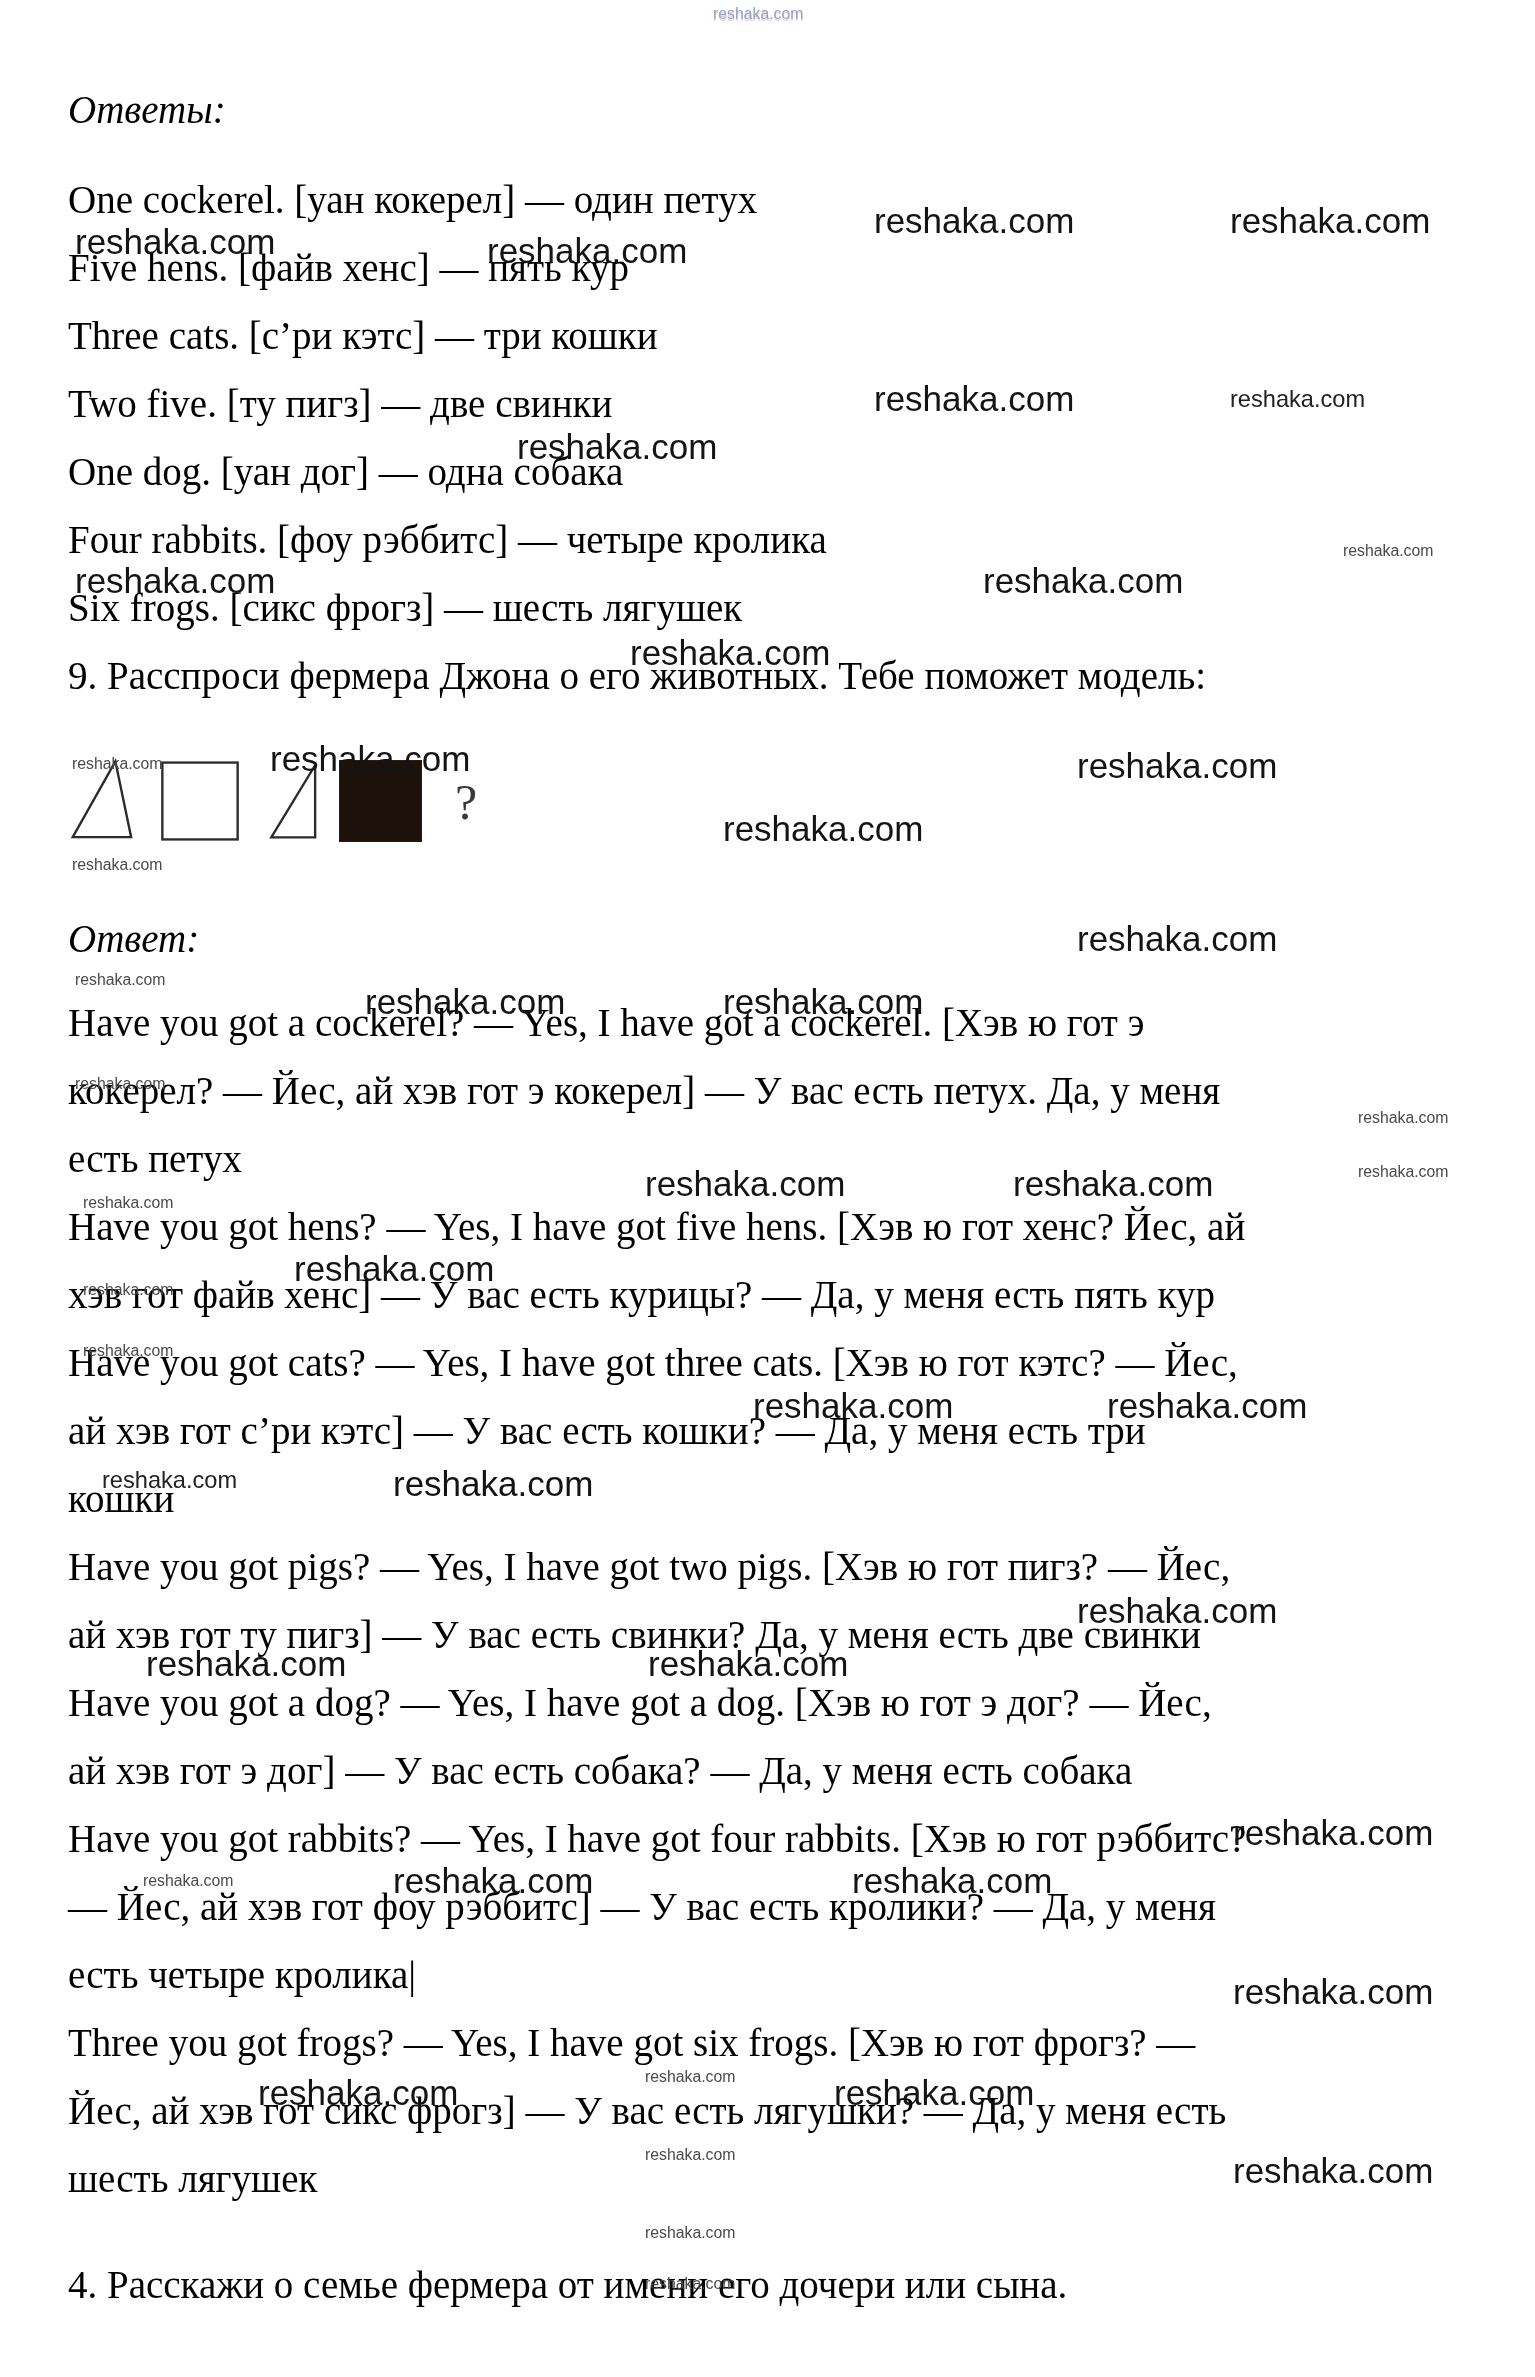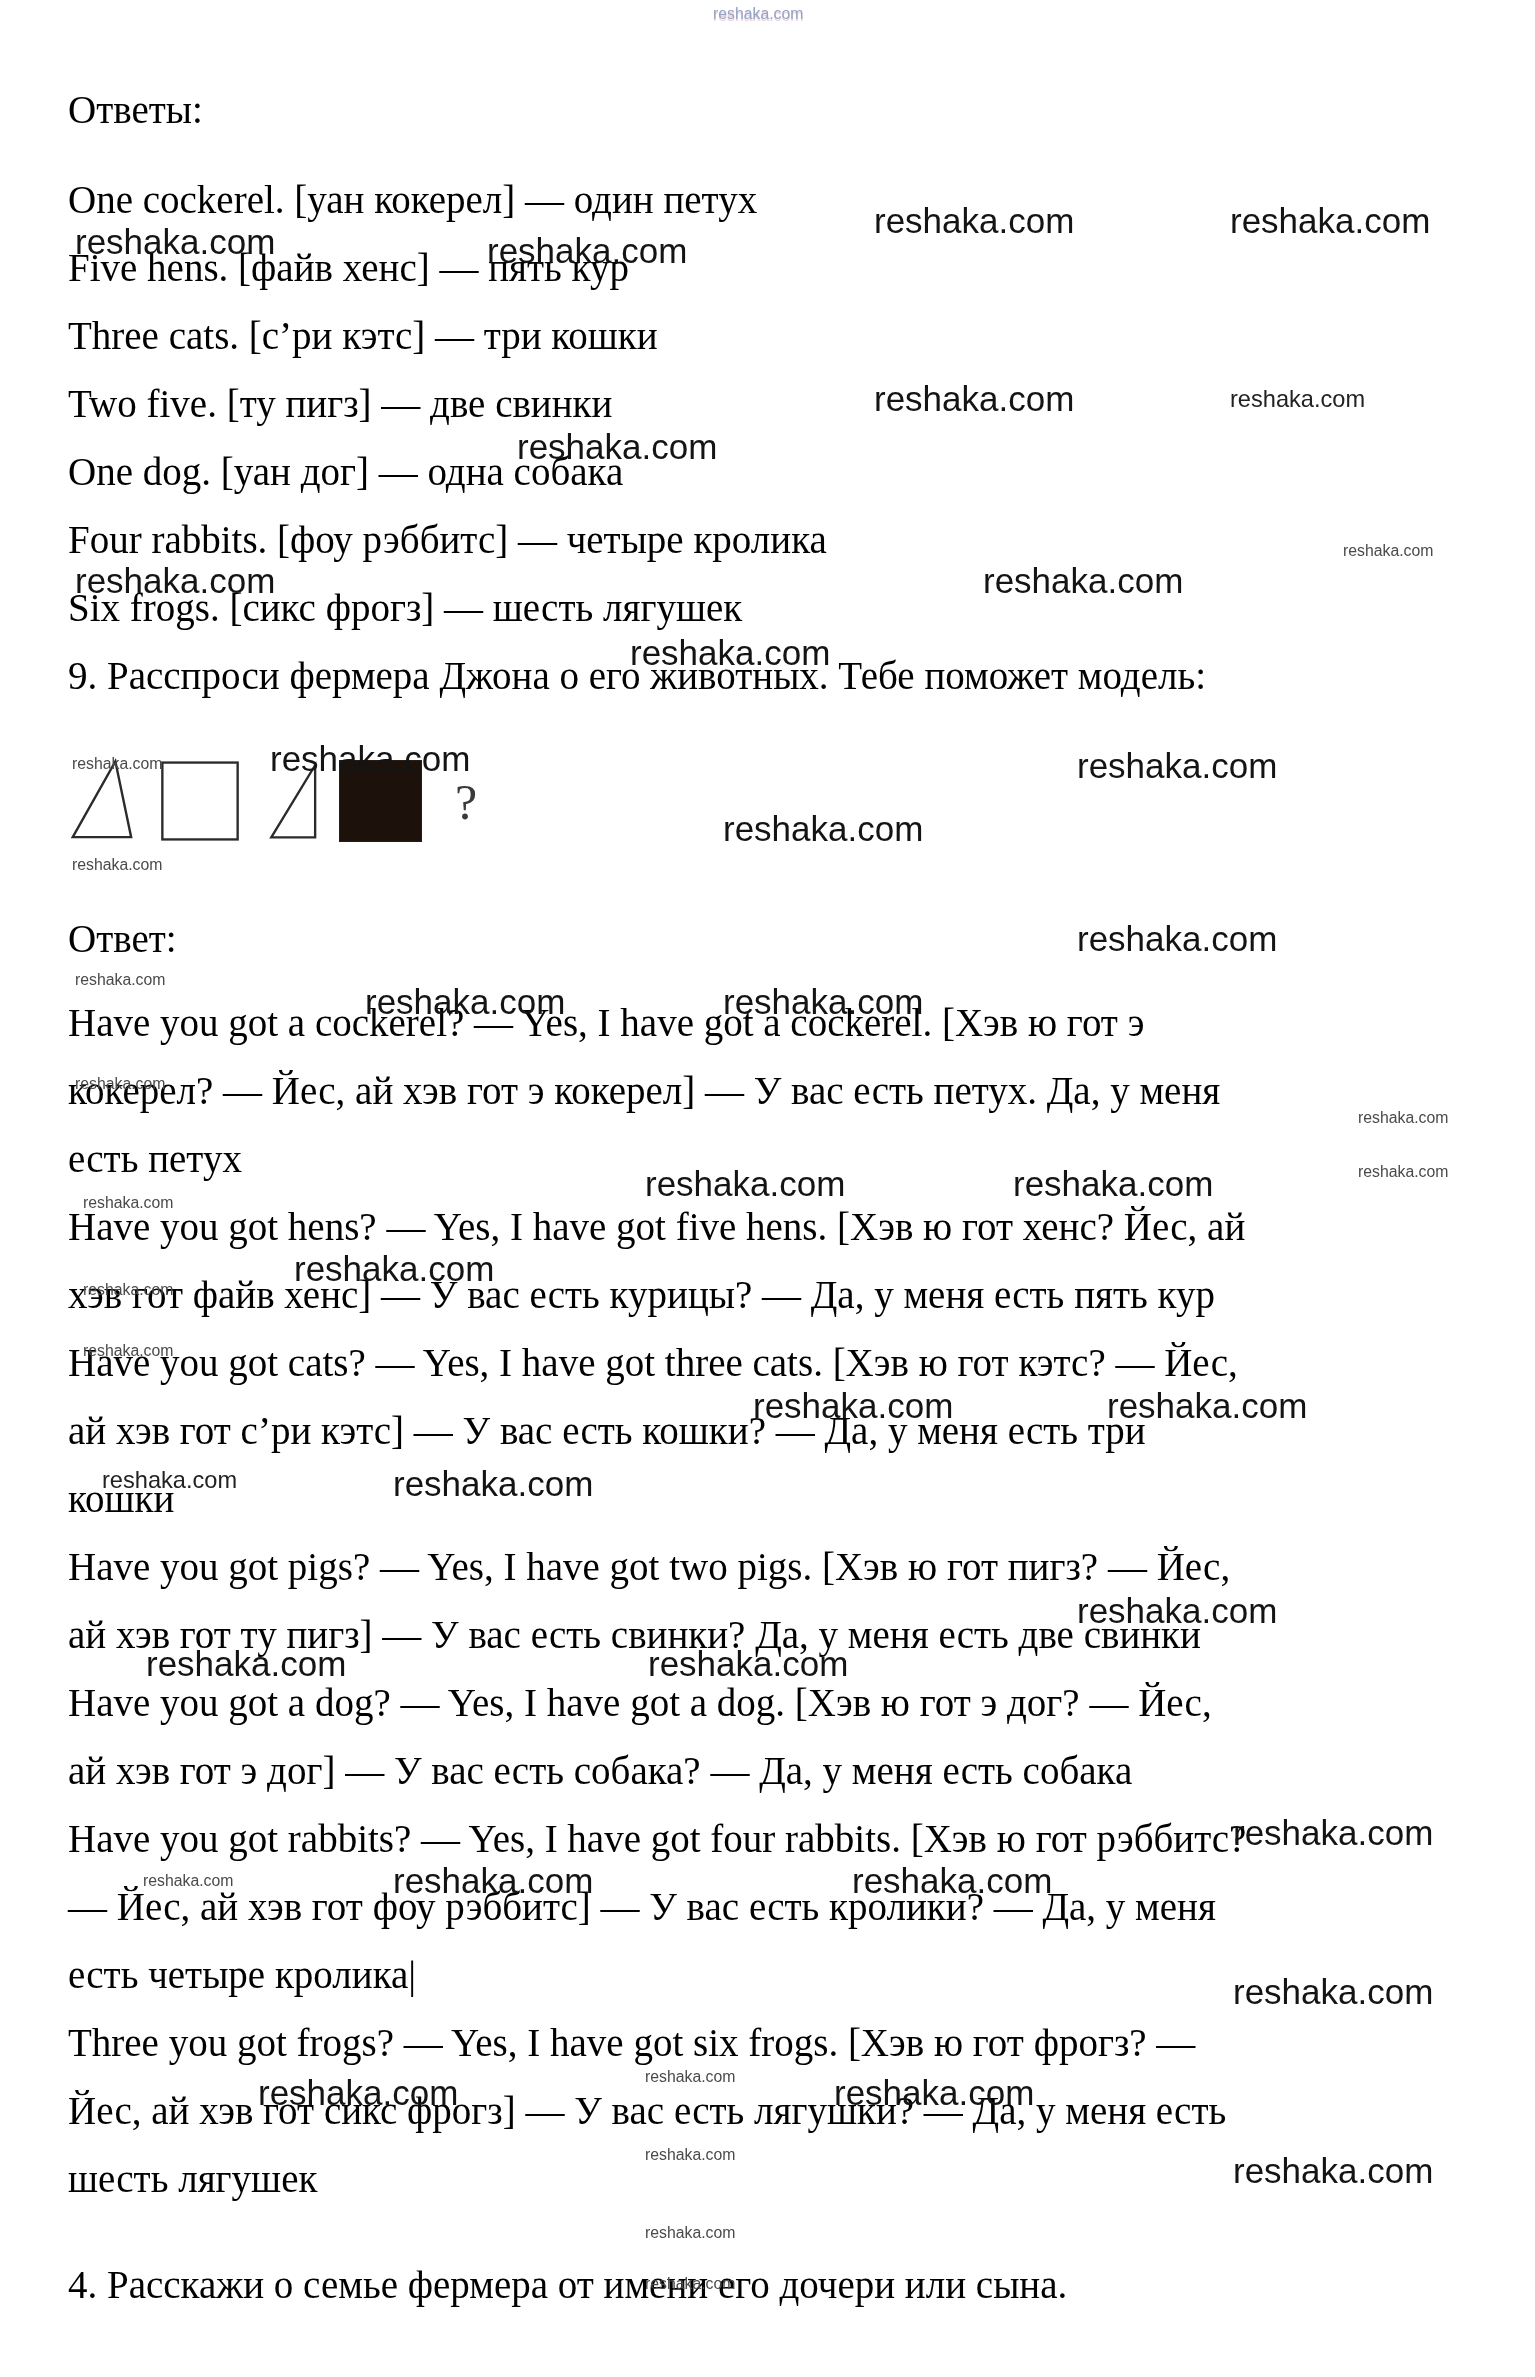--- a/index.html
+++ b/index.html
@@ -6,21 +6,21 @@
   html,body { margin:0; padding:0; background:#ffffff; }
   .page {
     position:relative;
     width:1536px; height:2377px;
     background:#ffffff;
     font-family:"Liberation Serif","DejaVu Serif",serif;
     color:#000;
     overflow:hidden;
   }
   .content { position:absolute; left:68px; top:76px; width:1410px; }
-  .heading { font-size:39px; line-height:68px; margin:0; }
+  .heading { font-size:39px; line-height:68px; font-style:italic; margin:0; }
   .line, .tline { display:block; font-size:39px; line-height:68px; }
   .answers-list { margin-top:22px; }
   .task3 { margin-top:0; }
   .model-row { margin-top:44px; height:88px; display:flex; align-items:flex-end; }
   .shape { display:block; }
   .sh-t1 { margin-right:17.3px; }
   .sh-sq { margin-right:25px; }
   .sh-t2 { margin-right:15.8px; }
   .filled-square {
     width:83px; height:82px;

